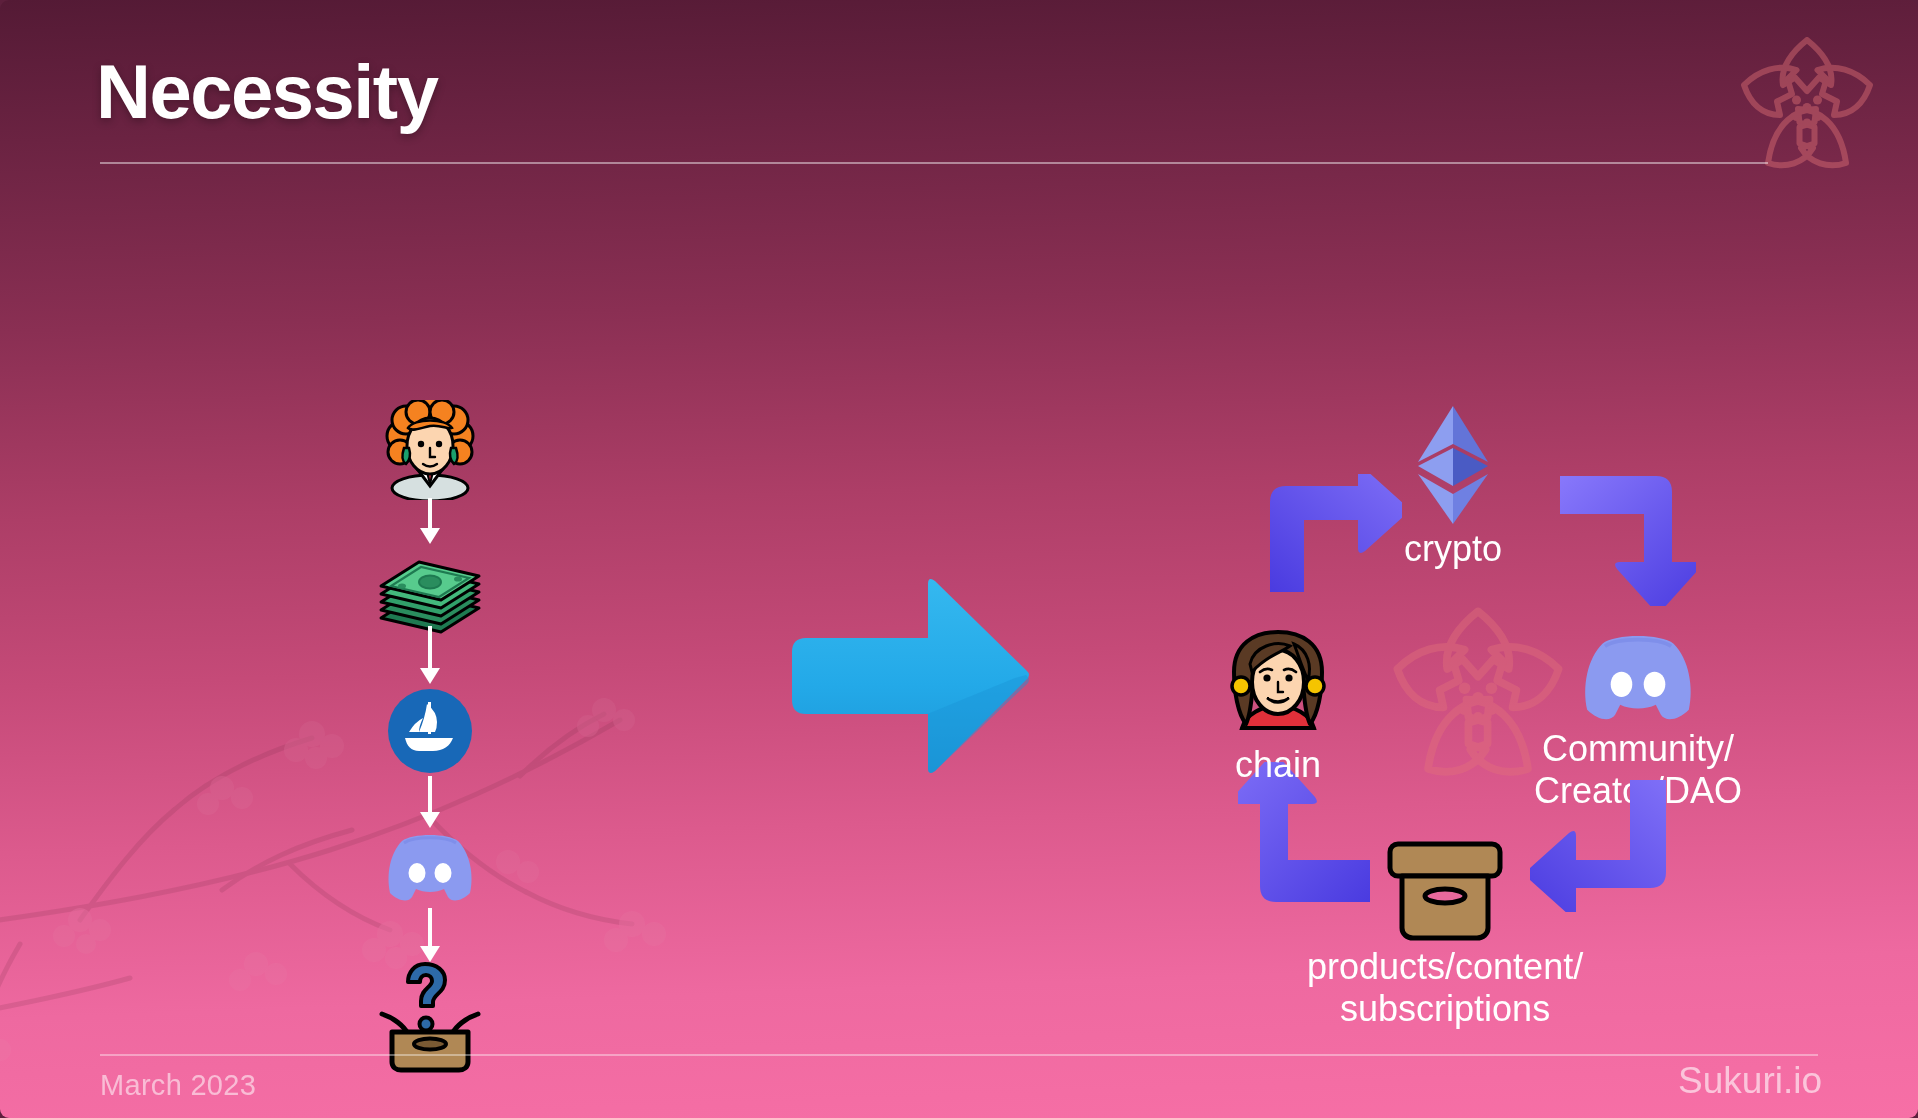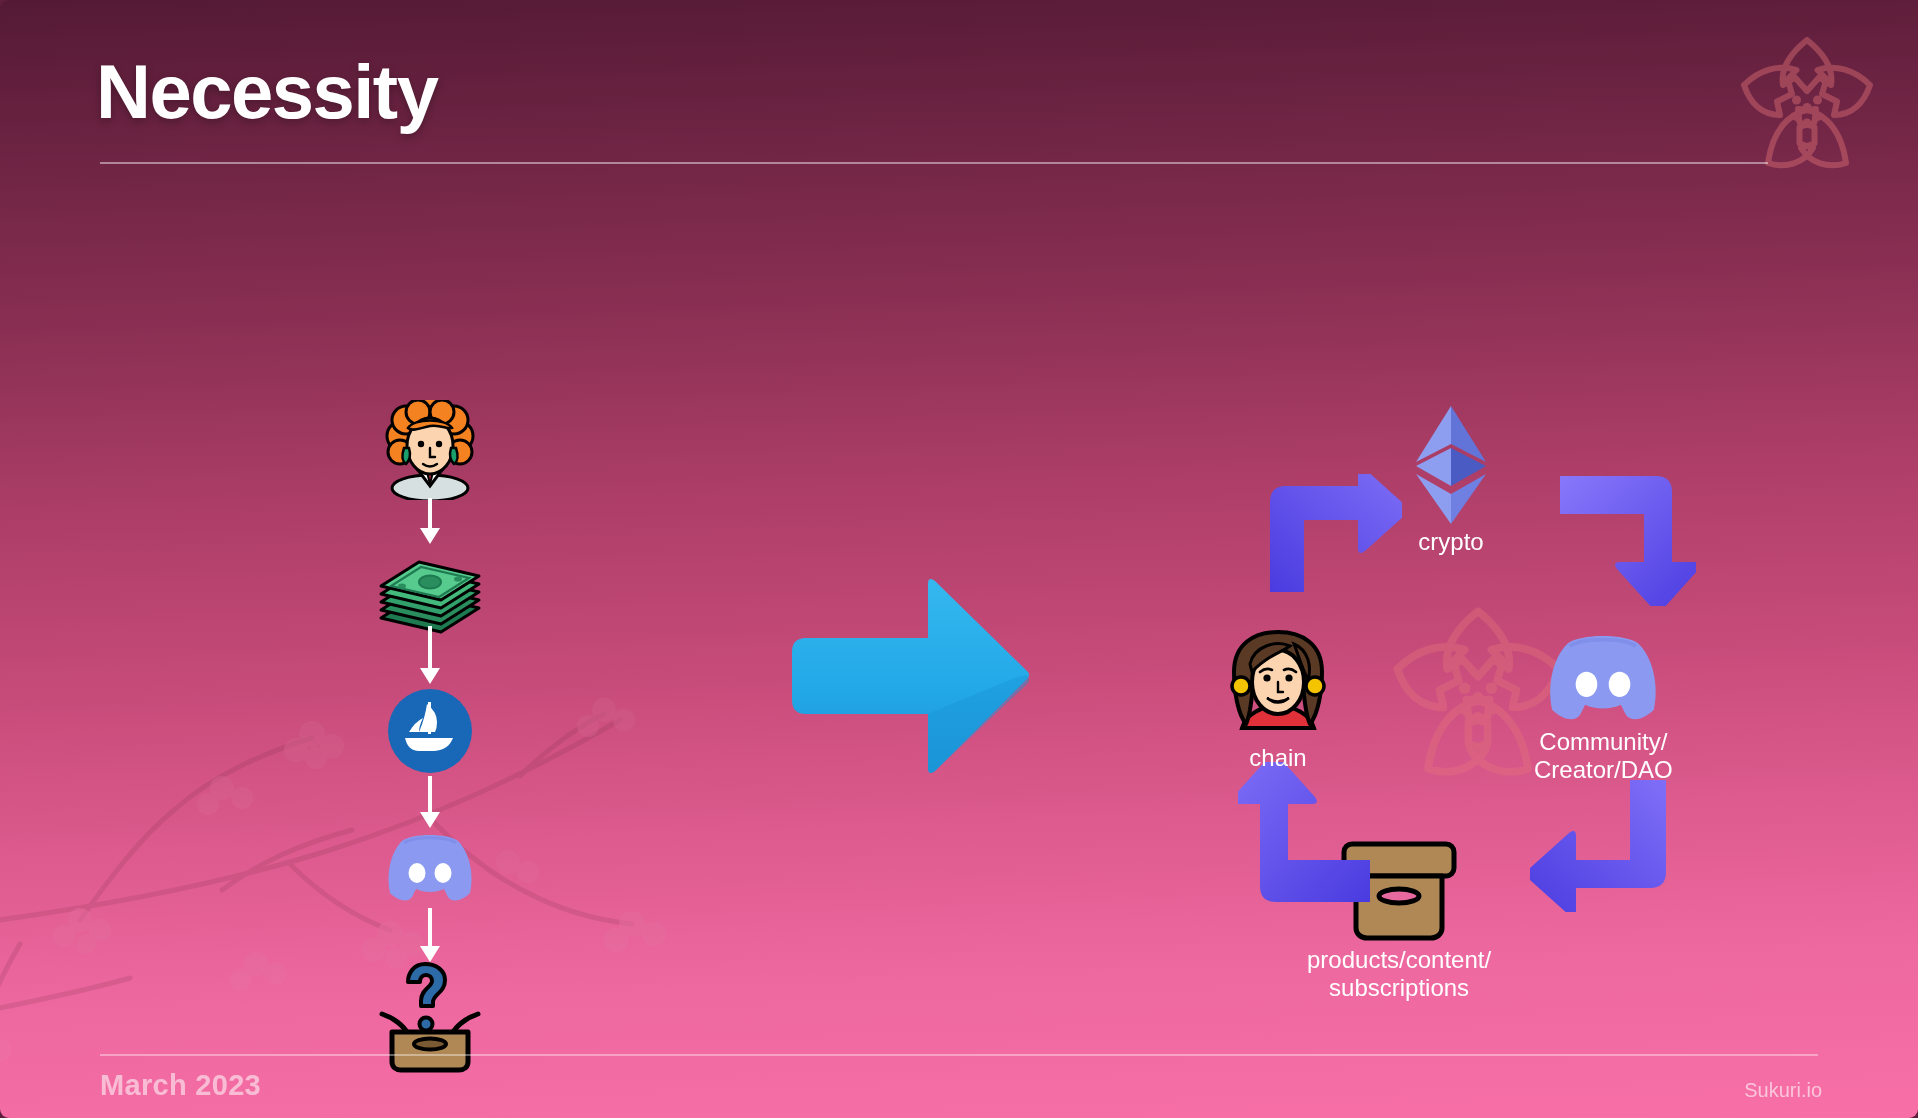--- a/index.html
+++ b/index.html
@@ -115,49 +115,49 @@
   .big-arrow svg { width:100%; height:100%; display:block; }
 
   
   .cyc-icon {
     position:absolute;
     display:flex; flex-direction:column; align-items:center;
   }
   .cyc-icon svg { display:block; }
   .cyc-label {
     color:#ffffff;
-    font-size:24px;
+    font-size:36px;
     font-weight:300;
     line-height:1.16;
     text-align:center;
     white-space:pre-line;
     margin-top:2px;
   }
   .cyc-arrow { position:absolute; }
   .cyc-arrow svg { display:block; }
 
   
   .footer-rule {
     position:absolute;
     left:100px; bottom:62px;
     width:1718px; height:2px;
     background:rgba(255,255,255,.38);
   }
   .footer-left {
     position:absolute;
     left:100px; bottom:16px;
     font-size:29px;
-    font-weight:bold;
+    font-weight:normal;
     color:rgba(255,255,255,.55);
     letter-spacing:.3px;
   }
   .footer-right {
     position:absolute;
     right:96px; bottom:16px;
-    font-size:20px;
+    font-size:37px;
     font-weight:400;
     color:rgba(255,255,255,.60);
   }
 </style>
 </head>
 <body>
 
 <div class="slide">
 
   <div class="branch-wm">

